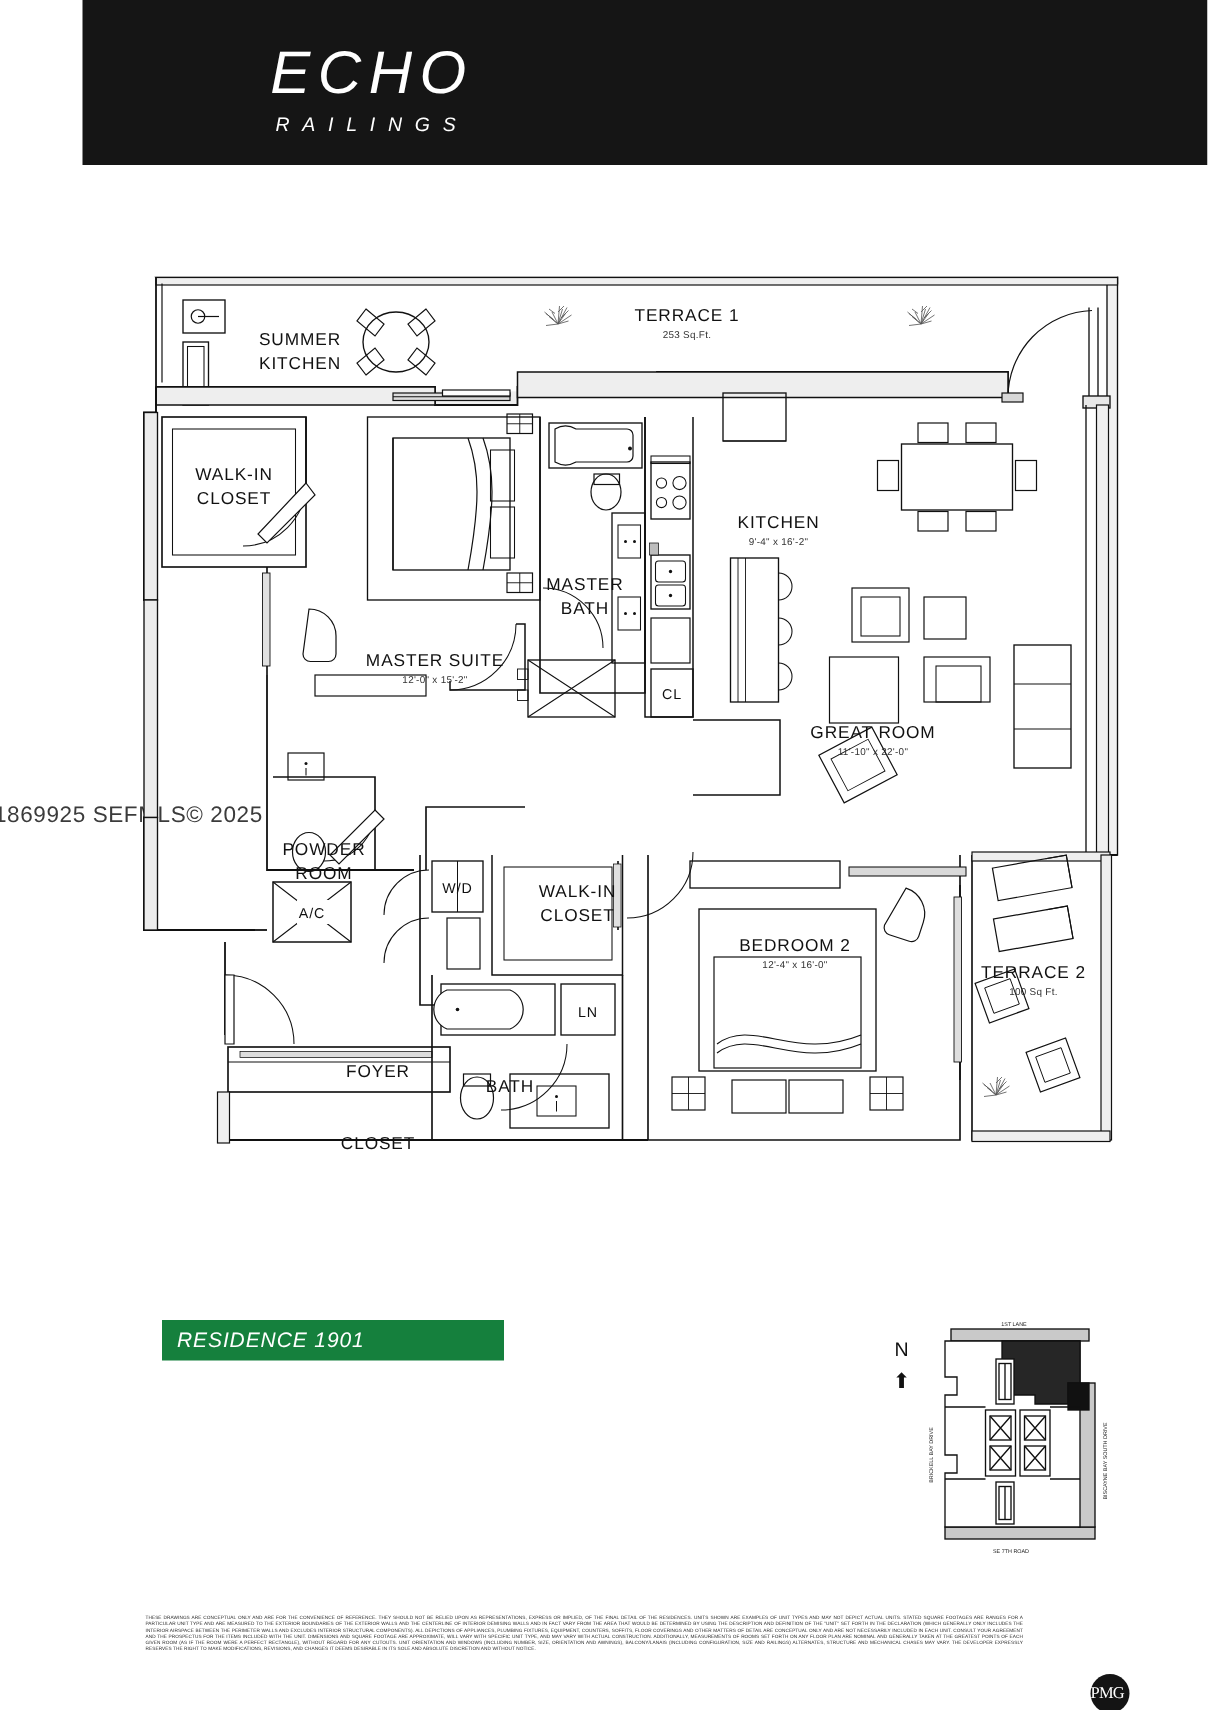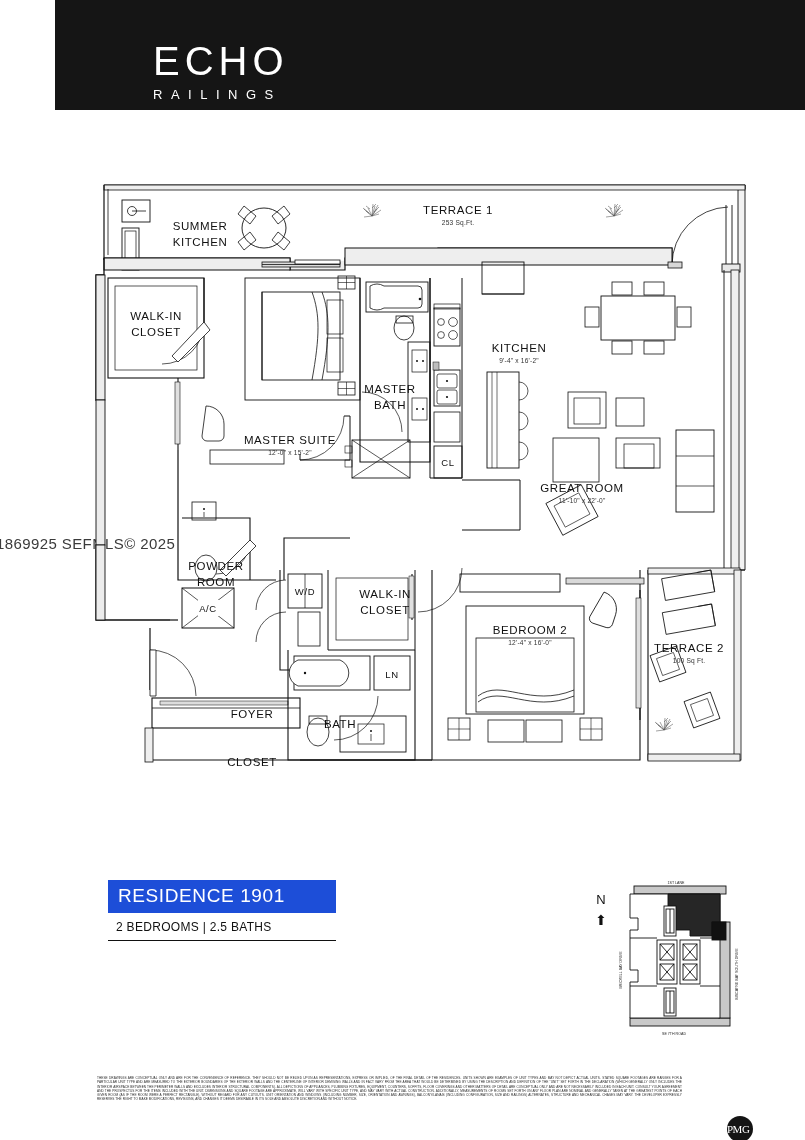--- a/index.html
+++ b/index.html
@@ -2,21 +2,21 @@
 <html><head>
 <meta charset="utf-8">
 <style>
   html,body{margin:0;padding:0;background:#ffffff;}
   body{width:805px;height:1140px;position:relative;overflow:hidden;
        font-family:"Liberation Sans","DejaVu Sans",sans-serif;color:#1a1a1a;}
 
   
   .logo-band{position:absolute;left:55px;top:0;width:750px;height:110px;
              background:#151515;}
-  .logo-wrap{position:absolute;left:98px;top:40px;width:190px;text-align:left;}
+  .logo-wrap{position:absolute;left:98px;top:28px;width:190px;text-align:center;font-style:italic;}
   .logo-echo{color:#fff;font-size:40px;letter-spacing:5px;line-height:42px;
              font-weight:300;font-family:"Liberation Sans",sans-serif;}
   .logo-brick{color:#fff;font-size:13px;letter-spacing:8.5px;line-height:18px;
               font-weight:300;margin-top:4px;}
 
   
   .watermark{position:absolute;left:-4px;top:535px;font-size:15px;color:#3b3b3b;
              letter-spacing:.4px;white-space:nowrap;}
 
   
@@ -24,22 +24,22 @@
   .plan svg{display:block;}
 
   .rlabel{font-family:"Liberation Sans",sans-serif;fill:#111;
           text-anchor:middle;font-size:11.5px;letter-spacing:.6px;}
   .rlabel.sm{font-size:9.5px;}
   .rdim{font-family:"Liberation Sans",sans-serif;fill:#333;text-anchor:middle;
         font-size:6.6px;letter-spacing:.2px;}
 
   
   .info{position:absolute;left:108px;top:880px;width:228px;}
-  .info-title{background:#1d4ed8;color:#fff;font-size:19px;letter-spacing:.6px;
-              padding:5px 8px 6px 10px;font-weight:400;}
+  .info-title{background:#15803d;color:#fff;font-size:14px;letter-spacing:.6px;
+              padding:5px 8px 6px 10px;font-weight:400;font-style:italic;}
   .info-row{font-size:12px;letter-spacing:.3px;padding:7px 2px 6px 8px;
             border-bottom:1.6px solid #111;color:#111;}
   .info-row:first-of-type{padding-top:8px;}
 
   
   .keyplan{position:absolute;left:586px;top:878px;width:215px;height:160px;}
   .compass{position:absolute;left:590px;top:893px;text-align:center;width:22px;}
   .compass .n{font-size:13px;color:#111;line-height:14px;}
   .compass .arw{font-size:14px;color:#111;line-height:14px;margin-top:6px;}
 
@@ -401,21 +401,20 @@
   <text class="rlabel" x="530" y="484">BEDROOM 2</text>
   <text class="rdim" x="530" y="495">12'-4" x 16'-0"</text>
 
   <text class="rlabel" x="689" y="502">TERRACE 2</text>
   <text class="rdim" x="689" y="513">100 Sq Ft.</text>
 </svg>
 </div>
 
 <div class="info">
   <div class="info-title">RESIDENCE 1901</div>
-  <div class="info-row">2 BEDROOMS | 2.5 BATHS</div>
 </div>
 
 <div class="compass">
   <div class="n">N</div>
   <div class="arw">⬆</div>
 </div>
 
 <div class="keyplan">
 <svg width="215" height="160" viewBox="0 0 215 160" xmlns="http://www.w3.org/2000/svg">
   <g stroke="#111" fill="none" stroke-width="0.9">

